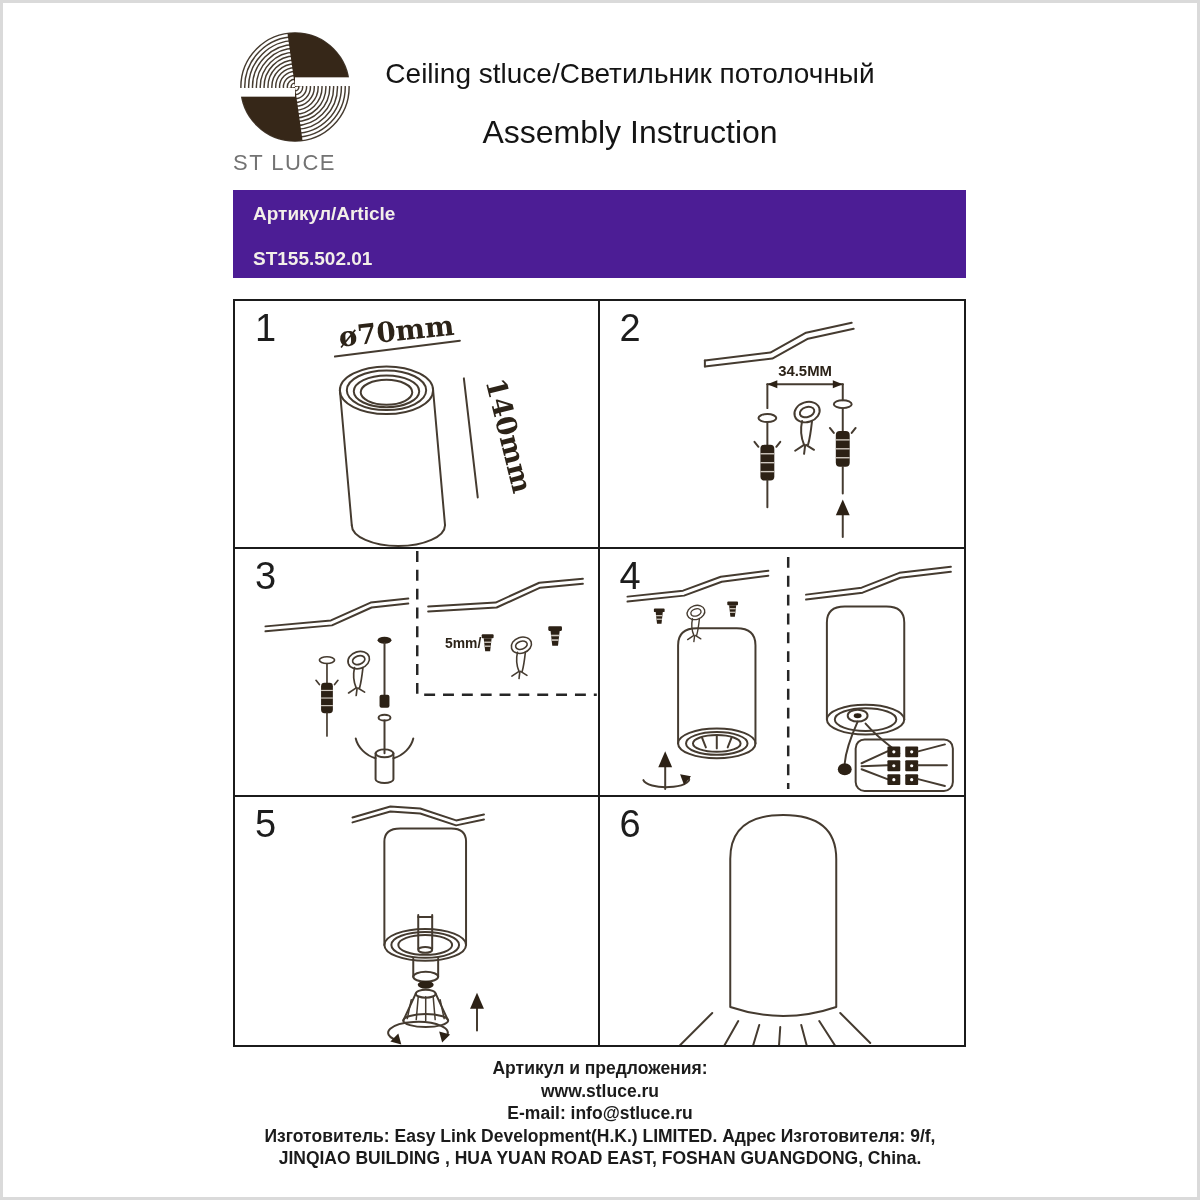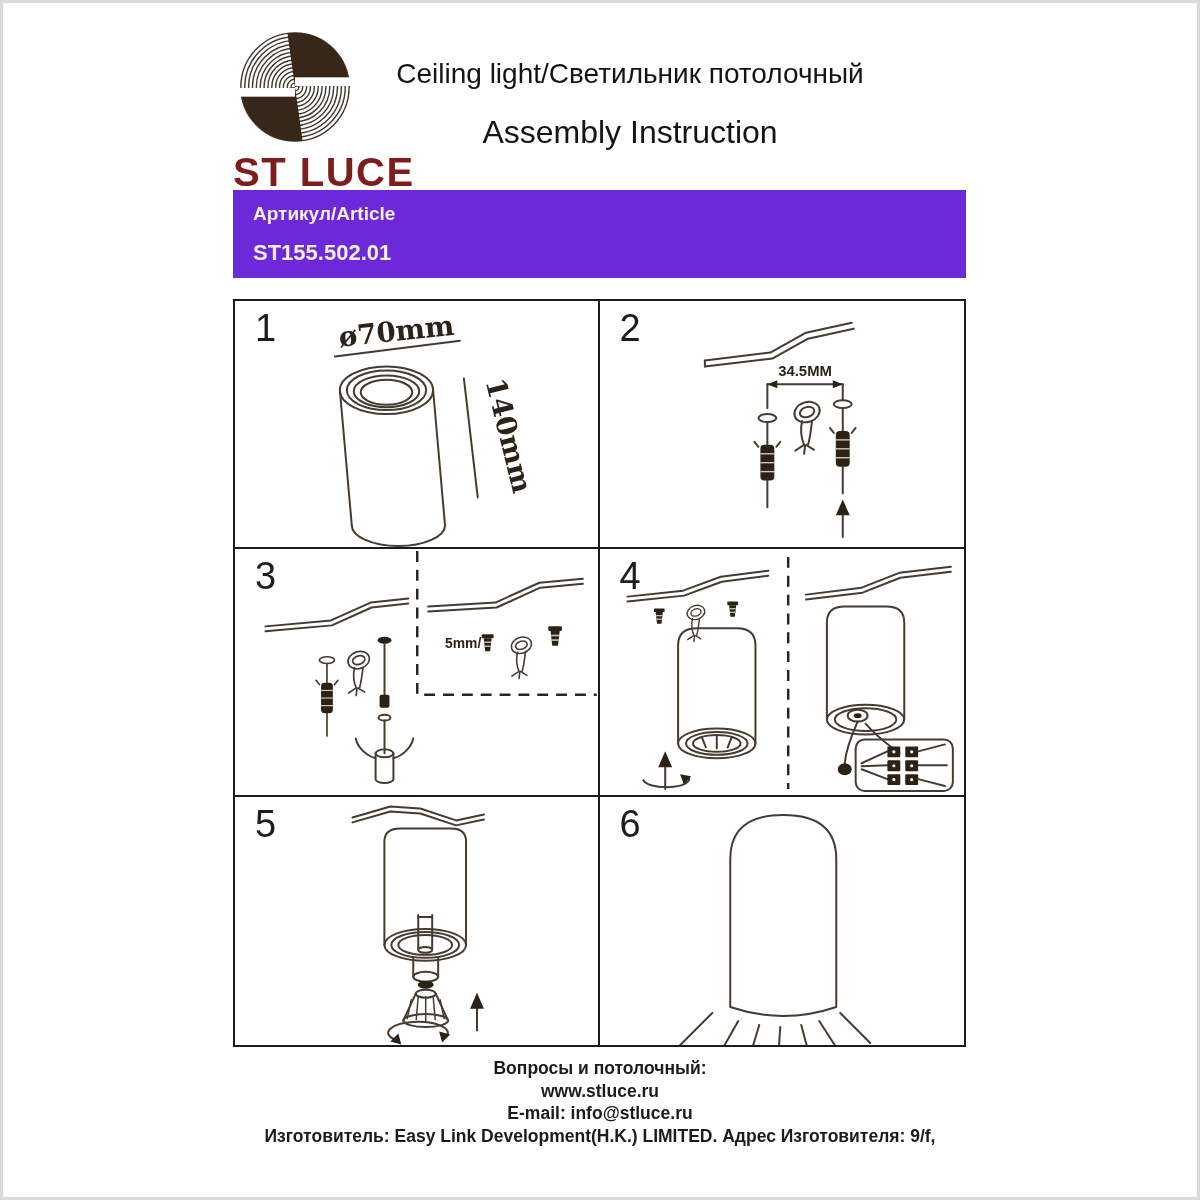--- a/index.html
+++ b/index.html
@@ -4,31 +4,31 @@
 <style>
   html,body{margin:0;padding:0;}
   body{
     width:1200px;height:1200px;position:relative;background:#ffffff;
     font-family:"Liberation Sans",sans-serif;color:#1c1c1c;overflow:hidden;
   }
   .page-frame{position:absolute;inset:0;border:3px solid #dadada;pointer-events:none;}
 
   
   .logo-wrap{position:absolute;left:237px;top:26px;width:116px;height:122px;}
-  .brand-name{position:absolute;left:233px;top:150px;font-size:40px;font-weight:700;
-    letter-spacing:1.5px;color:#7f1d1d;}
+  .brand-name{position:absolute;left:233px;top:150px;font-size:22px;font-weight:400;
+    letter-spacing:1.5px;color:#737373;}
   .titles{position:absolute;left:350px;top:58px;width:560px;text-align:center;color:#141414;}
   .title1{font-size:28px;margin:0;}
   .title2{font-size:32px;margin:24px 0 0 0;}
 
   
   .article-bar{position:absolute;left:233px;top:190px;width:733px;height:88px;
-    background:#6d28d9;color:#f3efe9;box-sizing:border-box;padding:13px 20px;}
+    background:#4c1d95;color:#f3efe9;box-sizing:border-box;padding:13px 20px;}
   .article-label{font-size:19px;font-weight:700;}
-  .article-code{font-size:22px;font-weight:700;margin-top:15px;}
+  .article-code{font-size:19px;font-weight:700;margin-top:23px;}
 
   
   .grid{position:absolute;left:233px;top:299px;width:733px;height:748px;
     display:grid;grid-template-columns:1fr 1fr;grid-template-rows:1fr 1fr 1fr;
     border:2px solid #1b1b1b;box-sizing:border-box;background:#fff;}
   .cell{position:relative;border-right:2px solid #1b1b1b;border-bottom:2px solid #1b1b1b;}
   .cell:nth-child(2n){border-right:none;}
   .cell:nth-child(5),.cell:nth-child(6){border-bottom:none;}
   .step-num{position:absolute;left:20px;top:6px;font-size:38px;color:#1d1d1d;z-index:2;}
   svg.diagram{position:absolute;left:0;top:0;width:100%;height:100%;}
@@ -107,21 +107,21 @@
       <path d="M60,62 L60,6 A56,56 0 0 1 116,62 Z" fill="#362718" transform="rotate(-8 60 62)"></path>
       <path d="M60,62 L60,118 A56,56 0 0 1 4,62 Z" fill="#362718" transform="rotate(-8 60 62)"></path>
       <rect x="60" y="52" width="60" height="9" fill="#ffffff"></rect>
       <rect x="0" y="63" width="60" height="9" fill="#ffffff"></rect>
     </g>
   </svg>
 </div>
 <div class="brand-name">ST LUCE</div>
 
 <div class="titles">
-  <p class="title1">Ceiling light/Светильник потолочный</p>
+  <p class="title1">Ceiling stluce/Светильник потолочный</p>
   <p class="title2">Assembly Instruction</p>
 </div>
 
 <div class="article-bar">
   <div class="article-label">Артикул/Article</div>
   <div class="article-code">ST155.502.01</div>
 </div>
 
 <div class="grid">
 
@@ -286,17 +286,18 @@
         <line class="ln" x1="180" y1="230" x2="178" y2="260"></line>
         <line class="ln" x1="201" y1="228" x2="209" y2="258"></line>
         <line class="ln" x1="219" y1="224" x2="237" y2="252"></line>
         <line class="ln" x1="240" y1="216" x2="270" y2="246"></line>
       </g>
     </svg>
   </div>
 </div>
 
 <div class="footer">
-  <div>Вопросы и потолочный:</div>
+  <div>Артикул и предложения:</div>
   <div>www.stluce.ru</div>
   <div>E-mail: info@stluce.ru</div>
   <div>Изготовитель: Easy Link Development(H.K.) LIMITED. Адрес Изготовителя: 9/f,</div>
+  <div>JINQIAO BUILDING , HUA YUAN ROAD EAST, FOSHAN GUANGDONG, China.</div>
 </div>
 
 </body></html>

